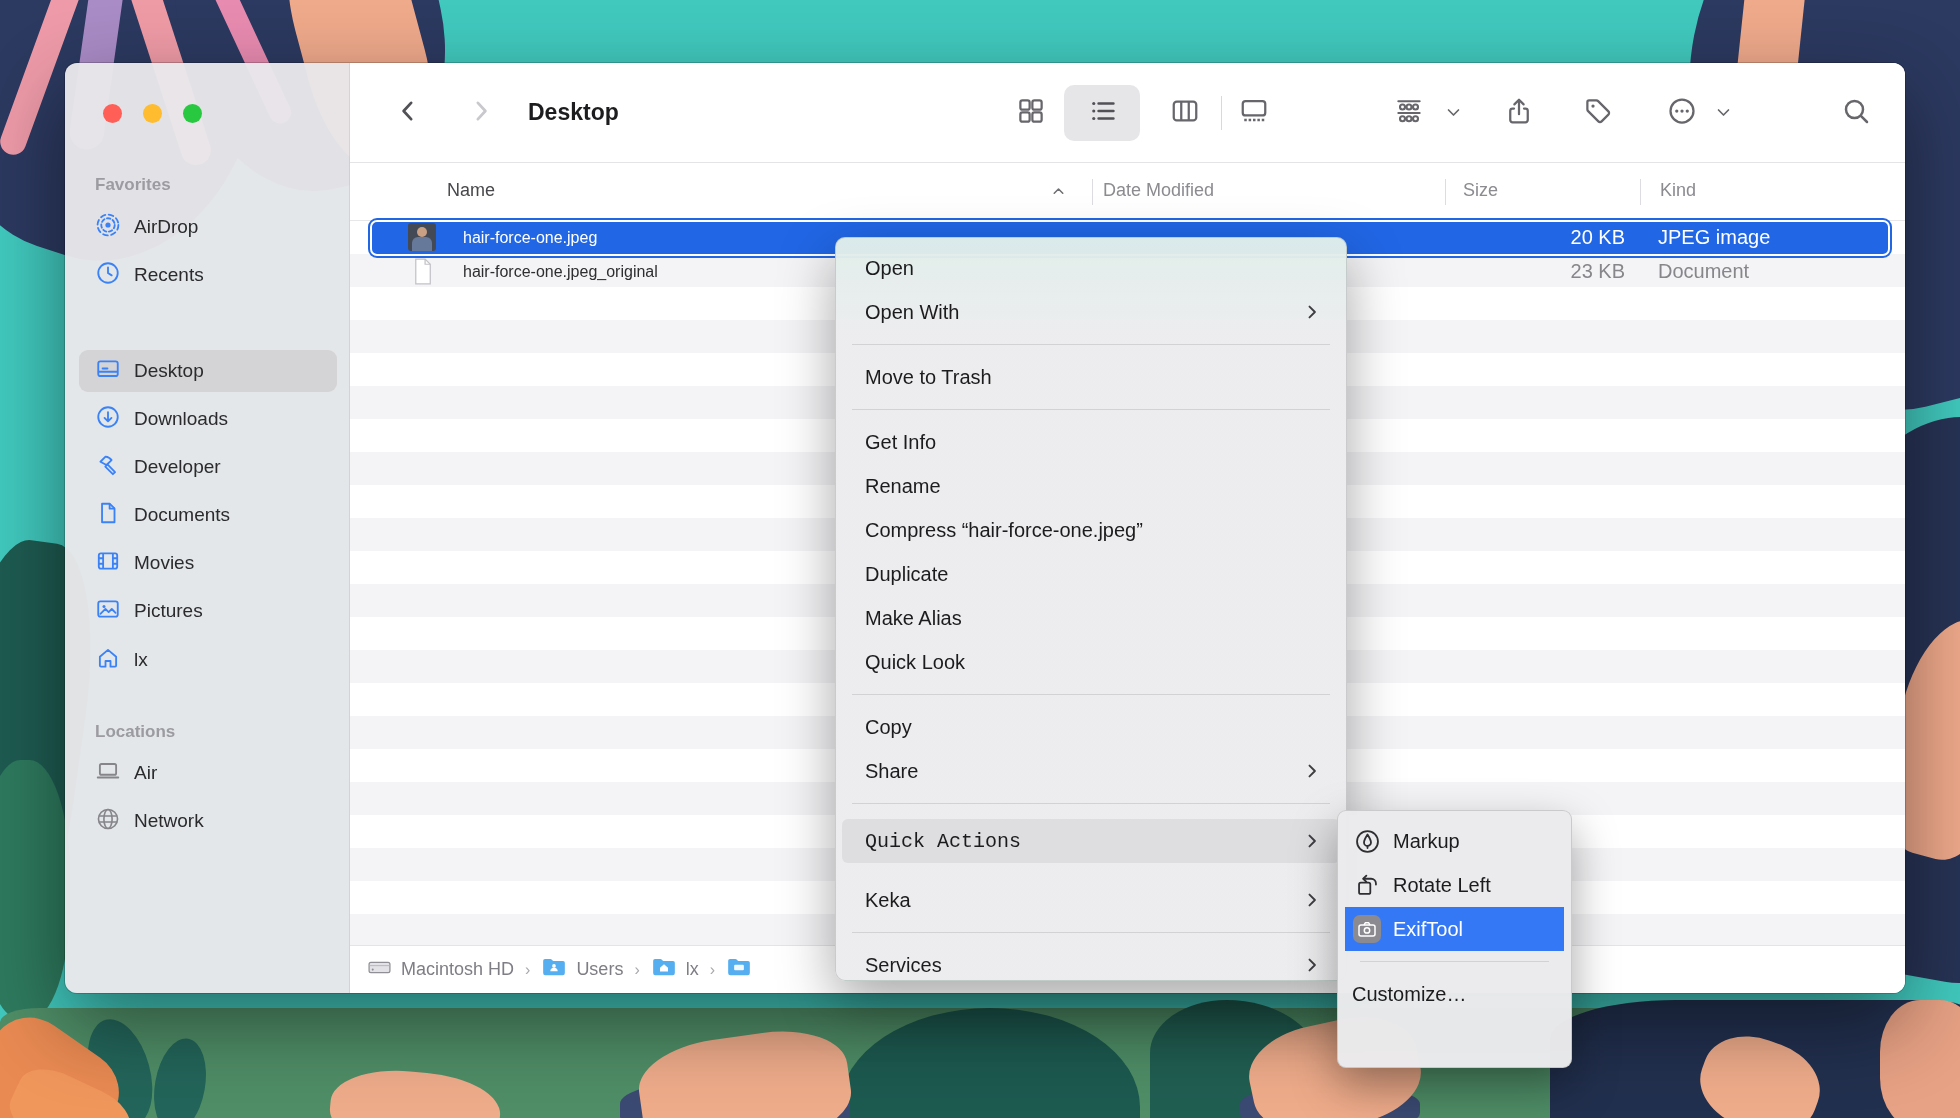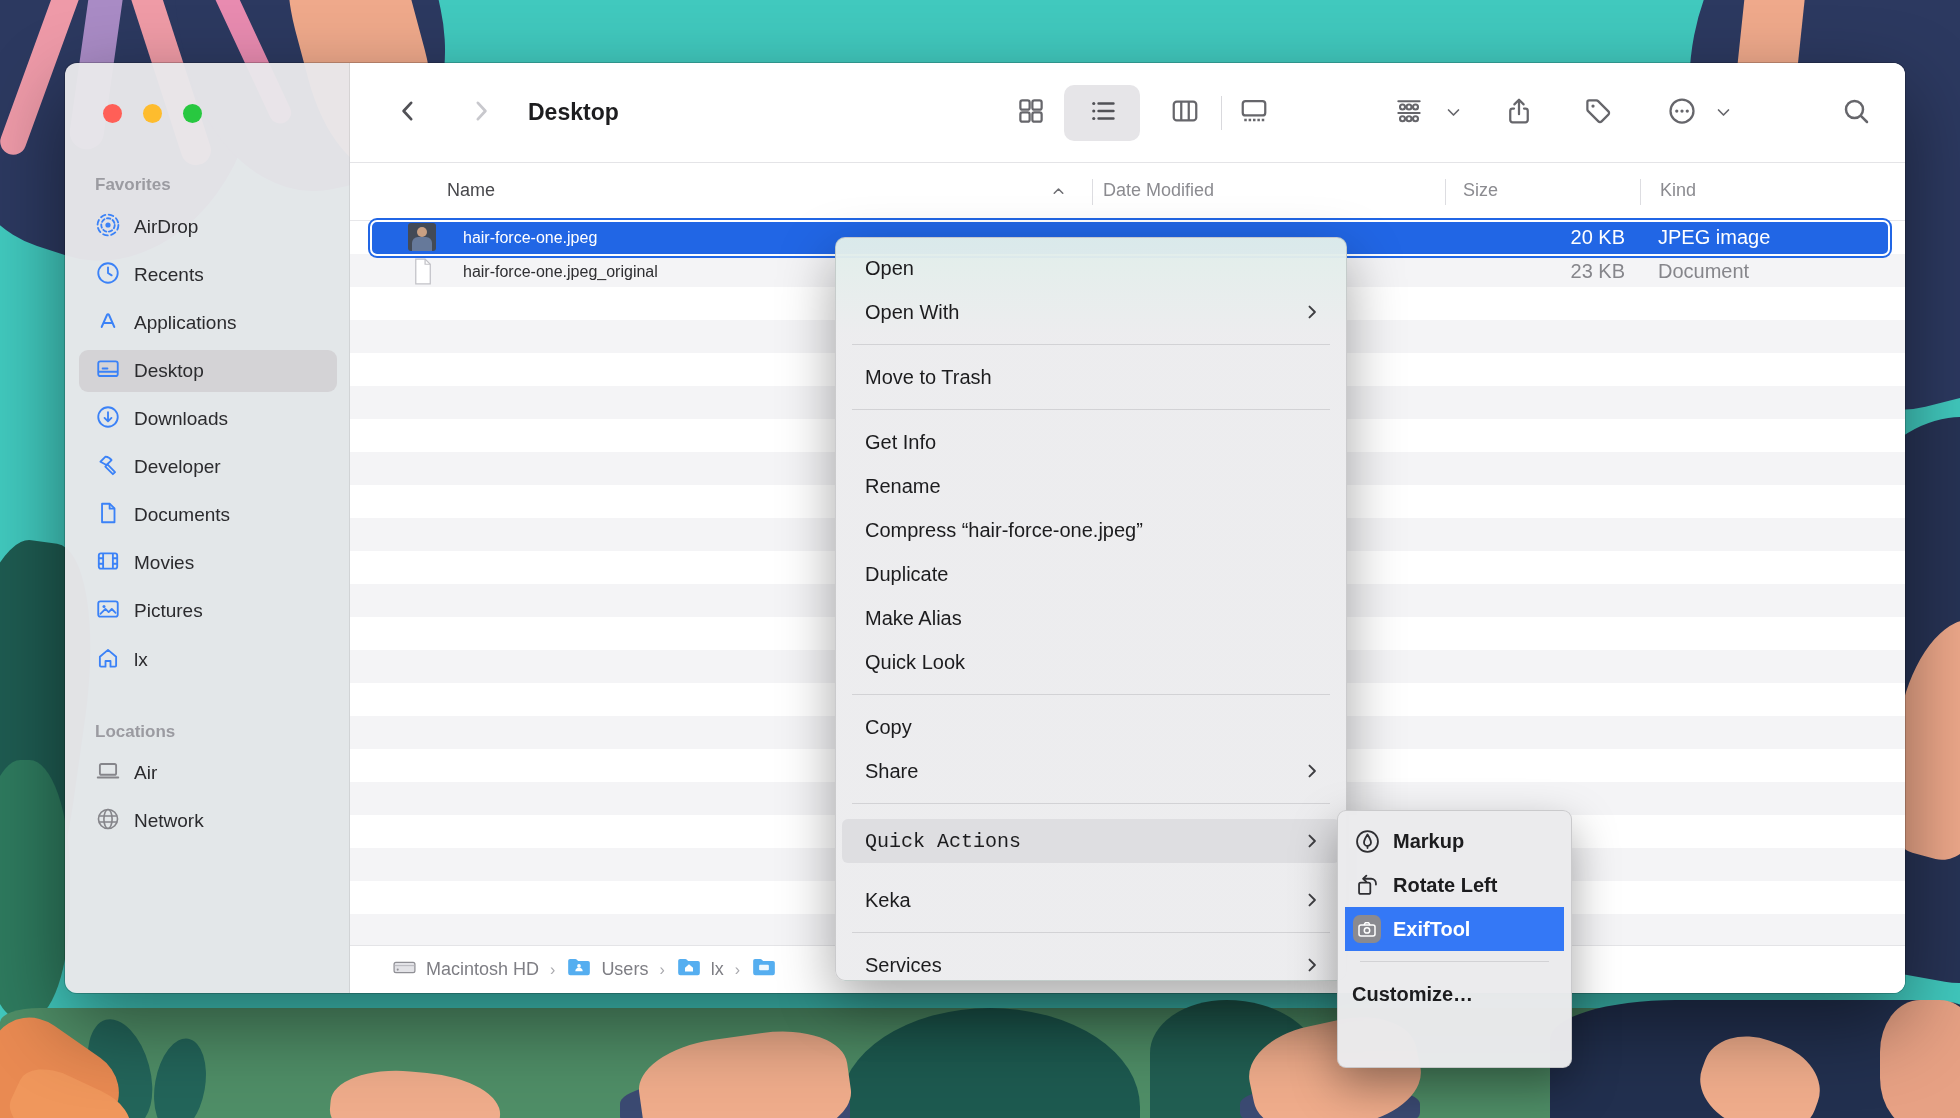--- a/index.html
+++ b/index.html
@@ -69,21 +69,21 @@
     position:absolute; left:58px; top:3px; width:28px; height:28px;
     border-radius:3px; background:#434a56; overflow:hidden;
   }
   .thumb .head { position:absolute; left:9px; top:4px; width:10px; height:10px; border-radius:50%; background:#c9a083; }
   .thumb .body { position:absolute; left:4px; top:14px; width:20px; height:14px; border-radius:6px 6px 0 0; background:#66799a; }
   .doc-ic { position:absolute; left:60px; top:2px; }
 
   
   .pathbar {
     position:absolute; left:0; right:0; bottom:0; height:48px; background:#fff;
-    border-top:1px solid #e4e4e7; display:flex; align-items:center; padding-left:42px; gap:11px;
+    border-top:1px solid #e4e4e7; display:flex; align-items:center; padding-left:17px; gap:11px;
     font-size:18px; color:#7e7e84;
   }
   .crumb { display:flex; align-items:center; gap:9px; }
   .crumb-sep { color:#a9a9ae; font-size:16px; }
 
   
   .ctx-menu {
     position:absolute; left:835px; top:237px; width:512px; height:744px; z-index:20;
     background:linear-gradient(180deg, rgba(224,238,234,.97) 0%, rgba(236,236,238,.97) 13%, rgba(236,236,238,.97) 100%);
     border-radius:10px; border:1px solid rgba(0,0,0,.14);
@@ -96,21 +96,21 @@
   .cm-item.hl .chev { right:18px; }
   .cm-sep { height:1px; background:#d2d2d5; margin:10px 16px; }
 
   .sub-menu {
     position:absolute; left:1337px; top:810px; width:235px; height:258px; z-index:21;
     background:rgba(235,235,237,.98);
     border-radius:9px; border:1px solid rgba(0,0,0,.14);
     box-shadow:0 18px 45px rgba(0,0,0,.35);
     padding:8px 0; font-size:20px; color:#1c1c1e;
   }
-  .sm-item { height:44px; display:flex; align-items:center; gap:11px; padding:0 10px 0 14px;font-weight:bold; }
+  .sm-item { height:44px; display:flex; align-items:center; gap:11px; padding:0 10px 0 14px; }
   .sm-item.sel { margin:0 7px; padding-left:7px; background:#3478f6; border-radius:0; color:#fff; }
   .sm-item .ic { width:30px; display:flex; justify-content:center; flex:none; }
   .sm-sep { height:1px; background:#d2d2d5; margin:10px 22px; }
   .sm-item.plainlbl { }
 </style>
 </head>
 <body>
 
 <div>
   <div class="wp" style="left:-40px;top:-120px;width:300px;height:380px;background:#2c3960;border-radius:45%;transform:rotate(18deg)"></div>
@@ -160,27 +160,20 @@
           </svg></span>
       <span>AirDrop</span>
     </div>
     <div class="side-item" style="top:191px">
       <span><svg width="26" height="26" viewBox="0 0 24 24" fill="none" stroke="#3b82f7" stroke-width="1.7" stroke-linecap="round">
             <circle cx="12" cy="12" r="9"></circle>
             <path d="M12 6.8V12l3.4 2.2"></path>
           </svg></span>
       <span>Recents</span>
     </div>
-    <div class="side-item" style="top:239px">
-      <span><svg width="26" height="26" viewBox="0 0 24 24" fill="none" stroke="#3b82f7" stroke-width="1.9" stroke-linecap="round" stroke-linejoin="round">
-            <path d="M6.2 17.5 11.1 6.3a1 1 0 0 1 1.8 0l4.9 11.2"></path>
-            <path d="M8.3 13.8h7.4"></path>
-          </svg></span>
-      <span>Applications</span>
-    </div>
     <div class="side-item selected" style="top:287px">
       <span><svg width="26" height="26" viewBox="0 0 24 24" fill="none" stroke="#3b82f7" stroke-width="1.7" stroke-linecap="round">
             <rect x="3" y="5" width="18" height="13.5" rx="2"></rect>
             <path d="M3.5 14.5h17"></path>
             <path d="M7 11.5h4.5"></path>
           </svg></span>
       <span>Desktop</span>
     </div>
     <div class="side-item" style="top:335px">
       <span><svg width="26" height="26" viewBox="0 0 24 24" fill="none" stroke="#3b82f7" stroke-width="1.7" stroke-linecap="round" stroke-linejoin="round">

